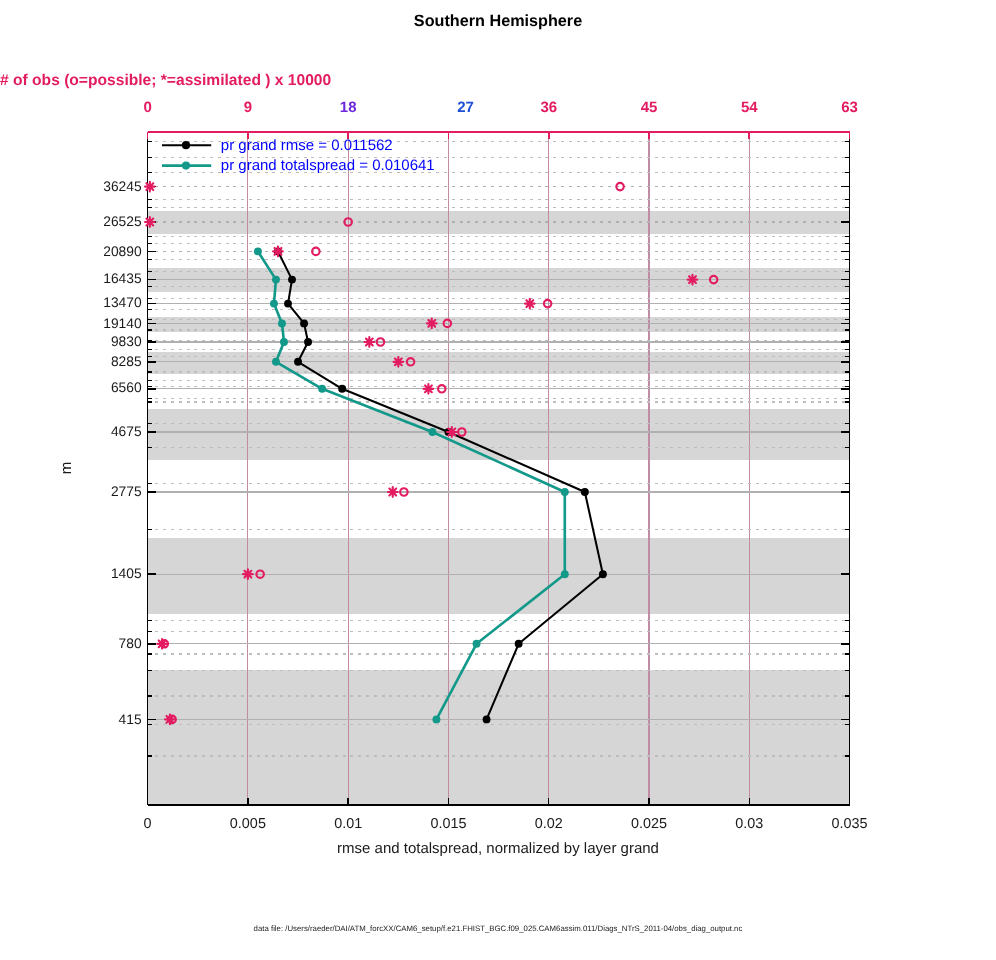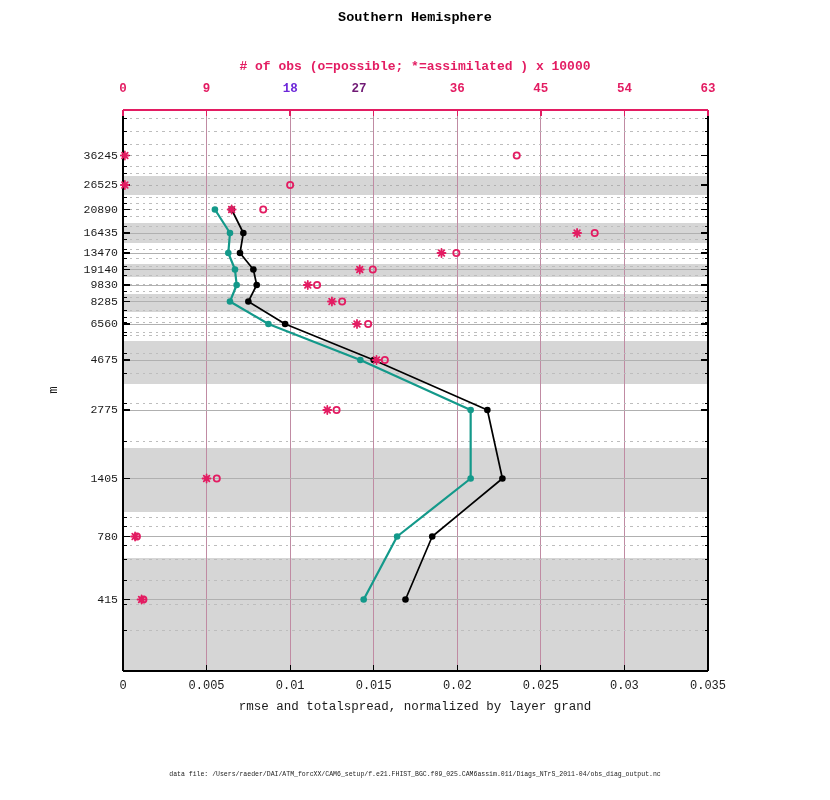--- a/index.html
+++ b/index.html
@@ -1,22 +1,22 @@
 <!DOCTYPE html>
 <html><head>
 <meta charset="utf-8">
 <style>
   html,body{margin:0;padding:0;background:#ffffff;}
   .canvas{
     position:relative;width:830px;height:800px;background:#ffffff;
-    font-family:Liberation Mono, monospace;overflow:hidden;
+    font-family:Liberation Sans, sans-serif;overflow:hidden;
   }
   .abs{position:absolute;}
   .title-line{left:0;width:830px;text-align:center;font-size:13.5px;font-weight:bold;color:#000;}
-  .top-axis-label{left:0;width:830px;text-align:center;font-size:13px;font-weight:bold;}
+  .top-axis-label{left:0;width:830px;text-align:left;font-size:13px;font-weight:bold;}
   .top-tick{font-size:12.5px;font-weight:bold;text-align:center;}
   .bot-tick{font-size:12px;color:#1a1a1a;text-align:center;}
   .y-tick{font-size:11.5px;color:#1a1a1a;text-align:right;height:14px;line-height:14px;}
   .ylabel-m{font-size:12.5px;color:#1a1a1a;transform:rotate(-90deg);transform-origin:center;}
   .x-label{left:0;width:830px;text-align:center;font-size:12.5px;color:#1a1a1a;}
   .footer-text{left:0;width:830px;text-align:center;font-size:6.5px;color:#222;}
   .legend{display:flex;flex-direction:column;gap:2px;}
   .legend-row{display:flex;align-items:center;height:15px;}
   .legend-row svg{margin-right:6px;}
   .legend-text{font-size:12.5px;}
@@ -255,28 +255,44 @@
       <circle cx="216.78571428571428" cy="478.5" r="3.1" fill="none" stroke="#e31c62" stroke-width="1.8"></circle>
       <circle cx="136.92857142857142" cy="536.5" r="3.1" fill="none" stroke="#e31c62" stroke-width="1.8"></circle>
       <circle cx="143.42857142857144" cy="599.5" r="3.1" fill="none" stroke="#e31c62" stroke-width="1.8"></circle>
     </svg>
 
   <div class="abs title-line" style="top:10px;">Southern Hemisphere</div>
   <div class="abs top-axis-label" id="top-axis-label" style="top: 59px; color: rgb(227, 28, 98);"># of obs (o=possible; *=assimilated ) x 10000</div>
 
   <div class="abs ylabel-m" style="left:50px;top:383px;">m</div>
 
+  <div class="abs legend" style="left:134px;top:113px;">
+    <div class="legend-row">
+      <svg width="44" height="10">
+        <line id="leg-line-0" x1="1" y1="5" x2="42" y2="5" stroke-width="1.6" stroke="#000000"></line>
+        <circle id="leg-dot-0" cx="21" cy="5" r="3.4" fill="#000000"></circle>
+      </svg>
+      <span class="legend-text" id="leg-text-0" style="color: rgb(0, 0, 255);">pr grand rmse = 0.011562</span>
+    </div>
+    <div class="legend-row">
+      <svg width="44" height="10">
+        <line id="leg-line-1" x1="1" y1="5" x2="42" y2="5" stroke-width="2.2" stroke="#13998a"></line>
+        <circle id="leg-dot-1" cx="21" cy="5" r="3.4" fill="#13998a"></circle>
+      </svg>
+      <span class="legend-text" id="leg-text-1" style="color: rgb(0, 0, 255);">pr grand totalspread = 0.010641</span>
+    </div>
+  </div>
 
   <div class="abs x-label" style="top:700px;">rmse and totalspread, normalized by layer grand</div>
 
   <div class="abs footer-text" style="top:771px;">data file: /Users/raeder/DAI/ATM_forcXX/CAM6_setup/f.e21.FHIST_BGC.f09_025.CAM6assim.011/Diags_NTrS_2011-04/obs_diag_output.nc</div>
 <div class="abs top-tick" style="left: 98px; top: 82px; width: 50px; color: rgb(227, 28, 98);">0</div>
     <div class="abs top-tick" style="left: 181.571px; top: 82px; width: 50px; color: rgb(227, 28, 98);">9</div>
     <div class="abs top-tick" style="left: 265.143px; top: 82px; width: 50px; color: #6d28d9;">18</div>
-    <div class="abs top-tick" style="left: 334px; top: 82px; width: 50px; color: #701a75;">27</div>
+    <div class="abs top-tick" style="left: 363px; top: 82px; width: 50px; color: #1d4ed8;">27</div>
     <div class="abs top-tick" style="left: 432.286px; top: 82px; width: 50px; color: rgb(227, 28, 98);">36</div>
     <div class="abs top-tick" style="left: 515.857px; top: 82px; width: 50px; color: rgb(227, 28, 98); text-align: center;">45</div>
     <div class="abs top-tick" style="left: 599.429px; top: 82px; width: 50px; color: rgb(227, 28, 98);">54</div>
     <div class="abs top-tick" style="left: 683px; top: 82px; width: 50px; color: rgb(227, 28, 98);">63</div>
     <div class="abs bot-tick" style="left: 95px; top: 679px; width: 56px;">0</div>
     <div class="abs bot-tick" style="left: 178.571px; top: 679px; width: 56px;">0.005</div>
     <div class="abs bot-tick" style="left: 262.143px; top: 679px; width: 56px;">0.01</div>
     <div class="abs bot-tick" style="left: 345.714px; top: 679px; width: 56px;">0.015</div>
     <div class="abs bot-tick" style="left: 429.286px; top: 679px; width: 56px;">0.02</div>
     <div class="abs bot-tick" style="left: 512.857px; top: 679px; width: 56px;">0.025</div>

